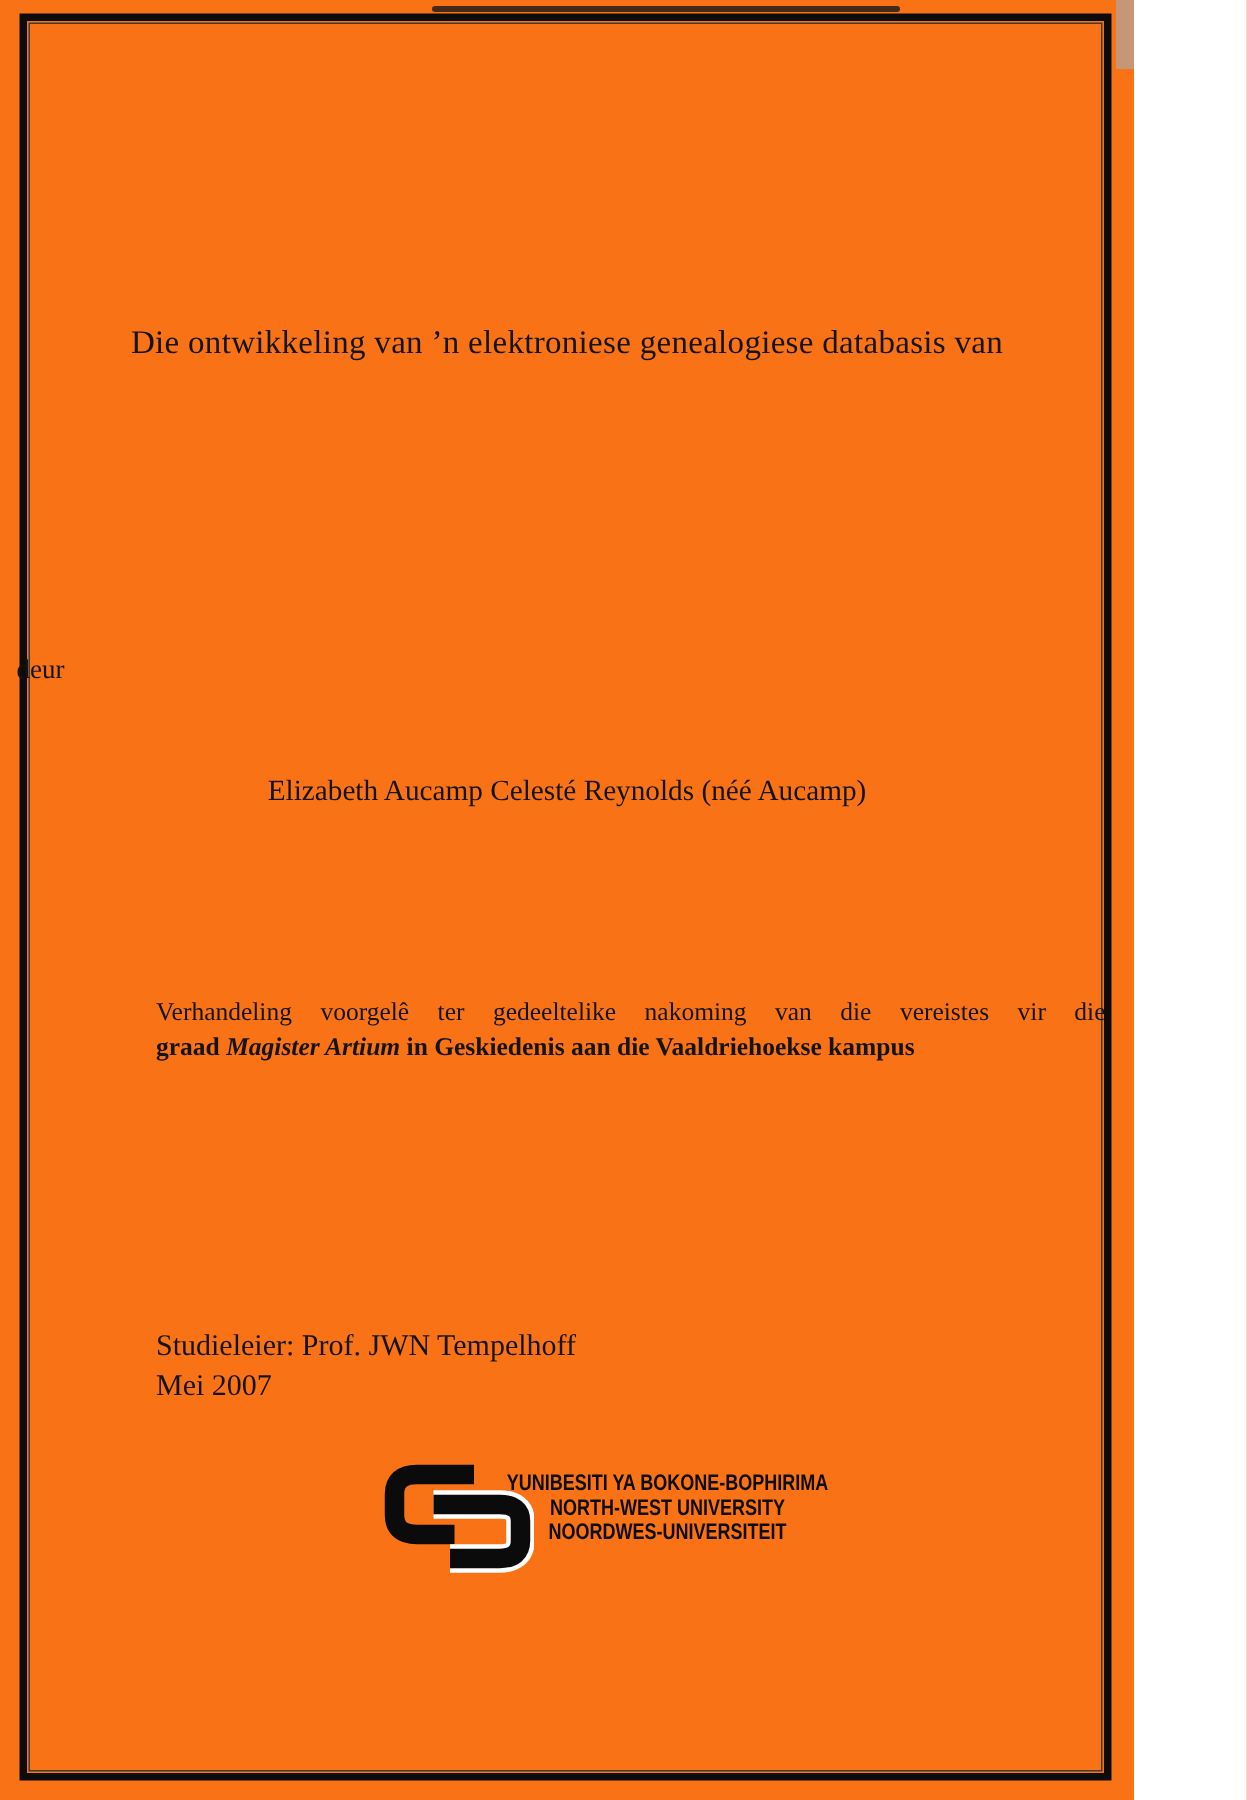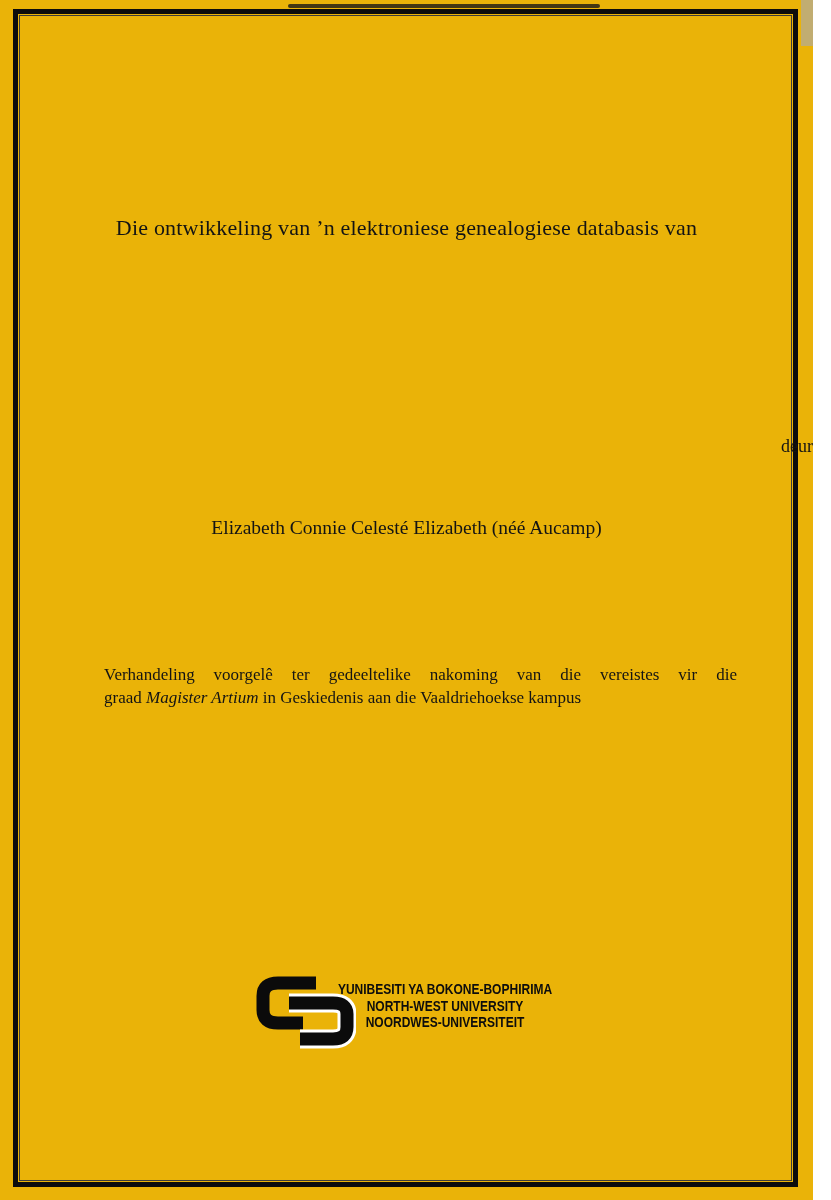--- a/index.html
+++ b/index.html
@@ -2,23 +2,23 @@
 <html><head>
 <meta charset="utf-8">
 <style>
   html, body {
     margin: 0;
     padding: 0;
     background: #ffffff;
   }
   .page {
     position: relative;
-    width: 813px;
+    width: 756px;
     height: 1200px;
-    background: #eab308;
+    background: #f97316;
     overflow: hidden;
     font-family: "Liberation Serif", "DejaVu Serif", serif;
     color: #141414;
   }
   
   .frame-outer {
     position: absolute;
     left: 13px;
     top: 9px;
     right: 15px;
@@ -58,21 +58,21 @@
     text-align: center;
     font-size: 22px;
     line-height: 44px;
     letter-spacing: .2px;
   }
   .byline {
     position: absolute;
     left: 11px;
     right: 0;
     top: 436px;
-    text-align: right;
+    text-align: left;
     font-size: 18px;
   }
   .author {
     position: absolute;
     left: 0;
     right: 0;
     top: 517px;
     text-align: center;
     font-size: 19.5px;
   }
@@ -82,21 +82,21 @@
     width: 633px;
     top: 663px;
     font-size: 17px;
     line-height: 23.2px;
   }
   .stmt-line1 {
     display: block;
     text-align: justify;
     text-align-last: justify;
   }
-  .stmt-line2, .stmt-line3 { display: block; }
+  .stmt-line2, .stmt-line3 { display: block; font-weight: bold; }
   .stmt-line2 .it { font-style: italic; }
   .advisor {
     position: absolute;
     left: 104px;
     top: 884px;
     font-size: 20px;
     line-height: 27px;
   }
   .logo {
     position: absolute;
@@ -138,27 +138,31 @@
 
   <div class="smudge-top"></div>
   <div class="corner-shade"></div>
 
   <div class="title-block">
     <span style="display:block">Die ontwikkeling van ’n elektroniese genealogiese databasis van</span>
   </div>
 
   <div class="byline">deur</div>
 
-  <div class="author">Elizabeth Connie Celesté Elizabeth (néé Aucamp)</div>
+  <div class="author">Elizabeth Aucamp Celesté Reynolds (néé Aucamp)</div>
 
   <div class="statement">
     <span class="stmt-line1">Verhandeling voorgelê ter gedeeltelike nakoming van die vereistes vir die</span>
     <span class="stmt-line2"><span>graad </span><span class="it">Magister Artium</span><span> in Geskiedenis aan die Vaaldriehoekse kampus</span></span>
   </div>
 
+  <div class="advisor">
+    <div>Studieleier: Prof. JWN Tempelhoff</div>
+    <div>Mei 2007</div>
+  </div>
 
   <div class="logo">
     <svg class="logo-mark" viewBox="0 0 100 74" xmlns="http://www.w3.org/2000/svg">
 
       <path d="M 60 8 H 22 Q 7 8 7 21 V 35 Q 7 48 22 48 H 47" fill="none" stroke="#0b0b0b" stroke-width="13"></path>
 
       <path d="M 33 28 H 77 Q 91 28 91 39 V 52 Q 91 64 77 64 H 44" fill="none" stroke="#ffffff" stroke-width="19"></path>
       <path d="M 33 28 H 77 Q 91 28 91 39 V 52 Q 91 64 77 64 H 44" fill="none" stroke="#0b0b0b" stroke-width="13"></path>
     </svg>
     <div class="logo-text">

